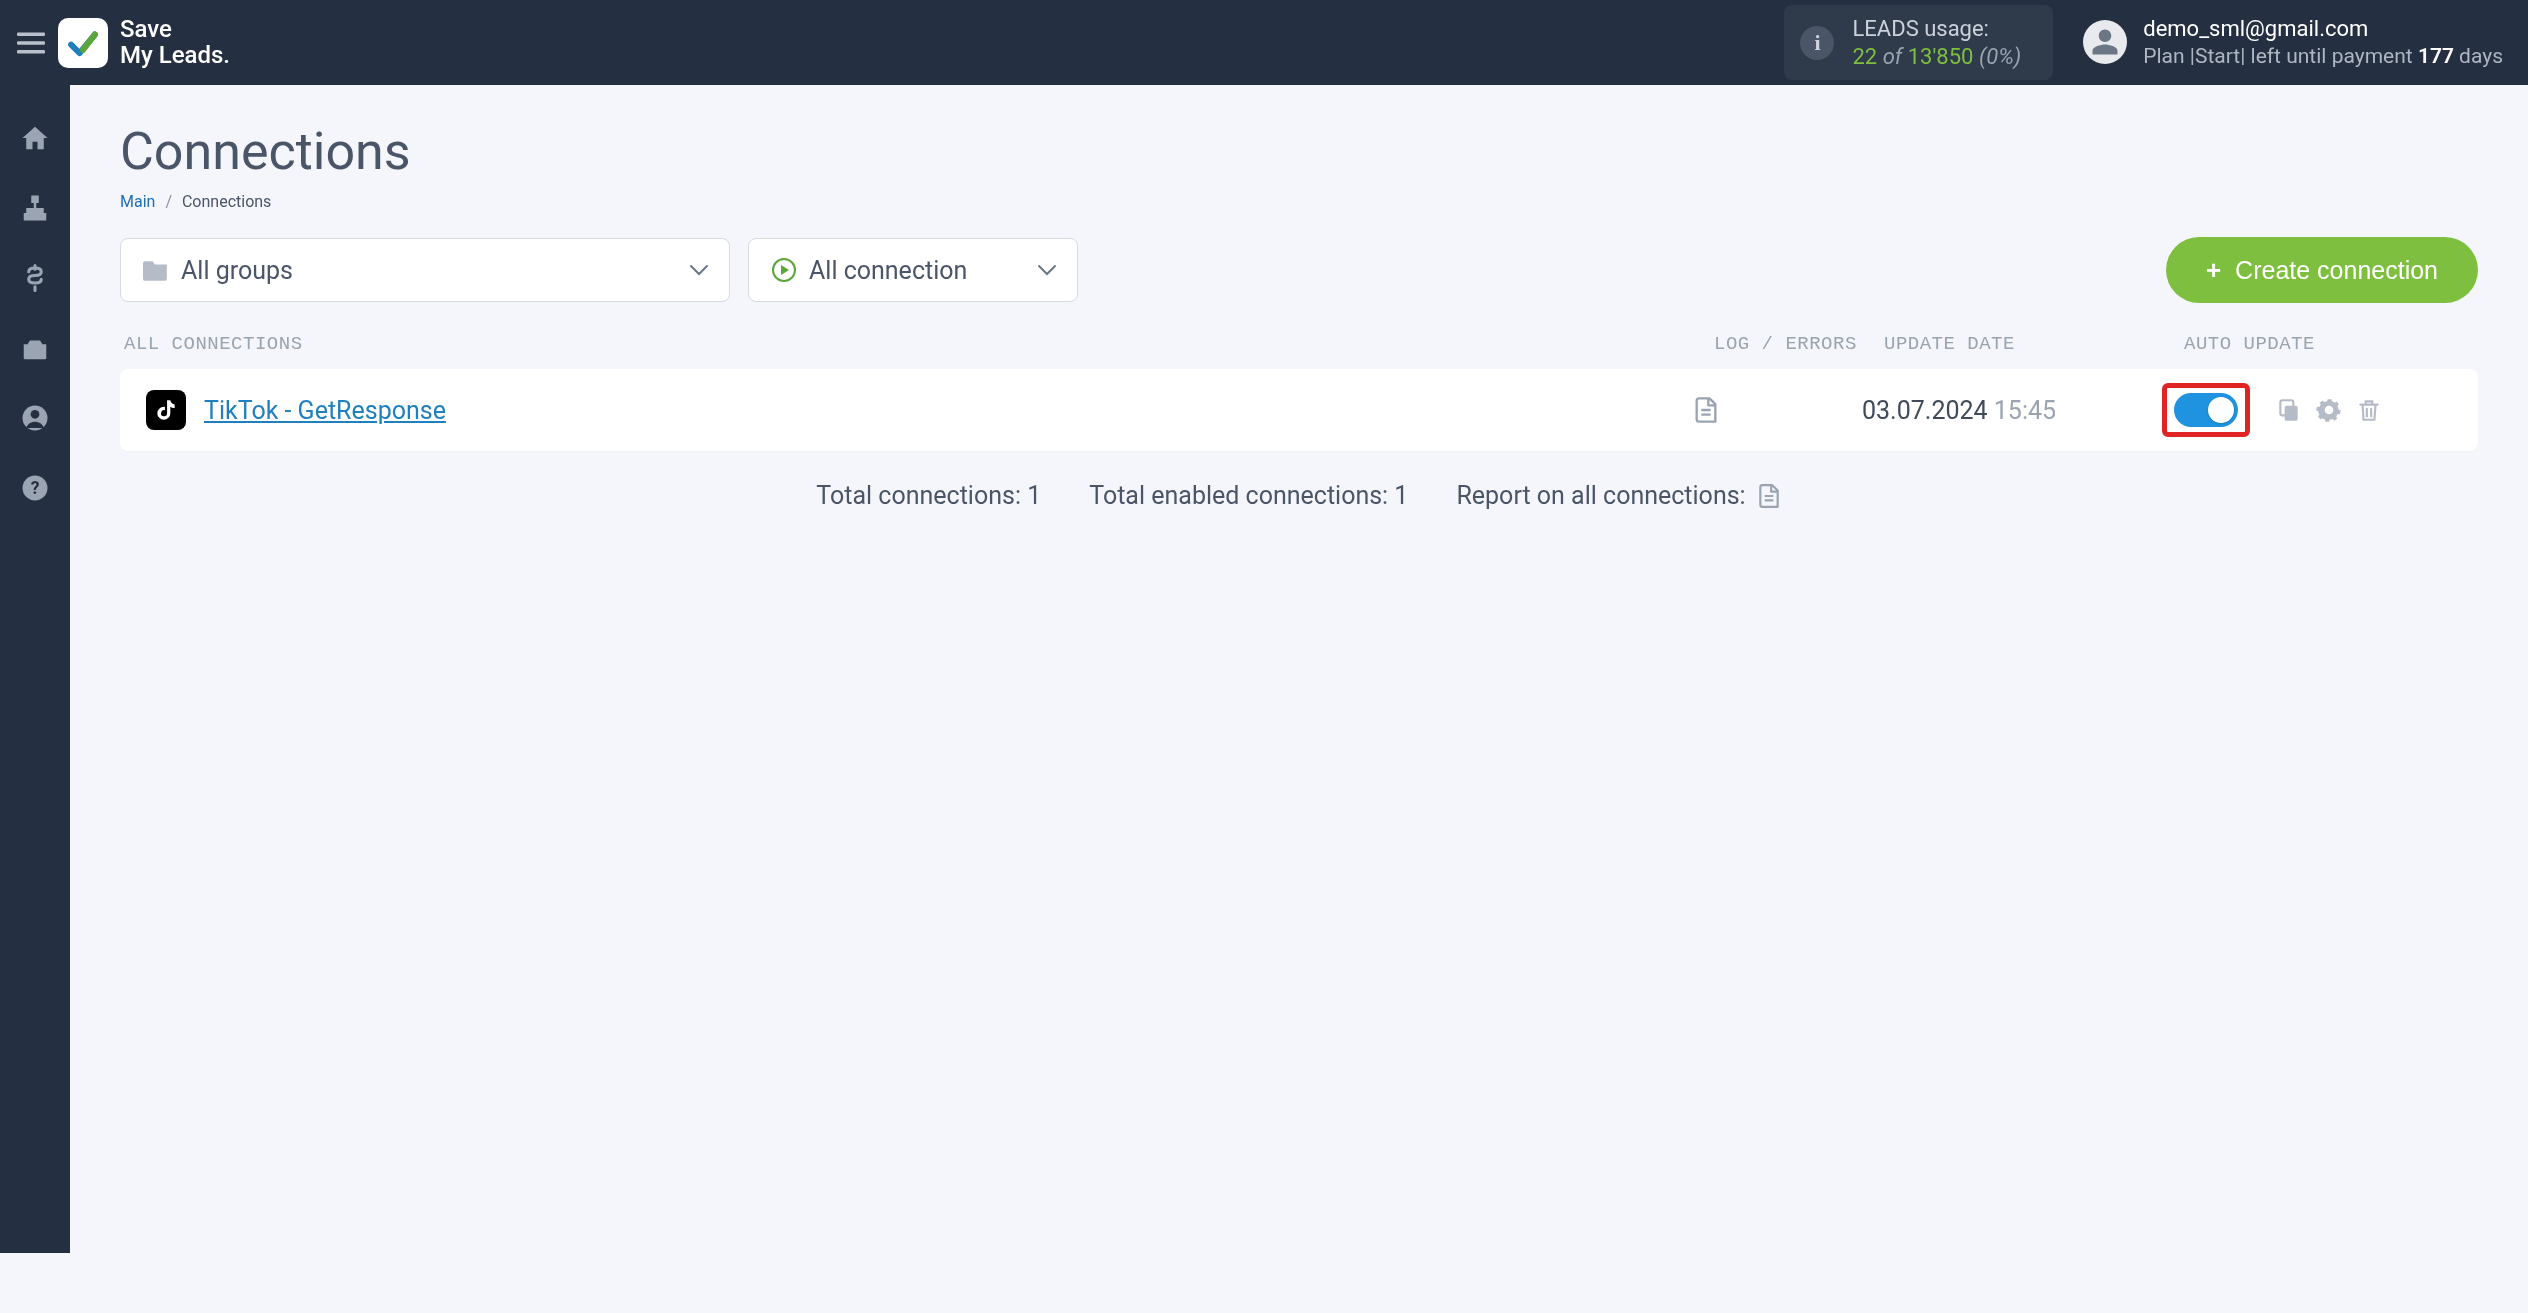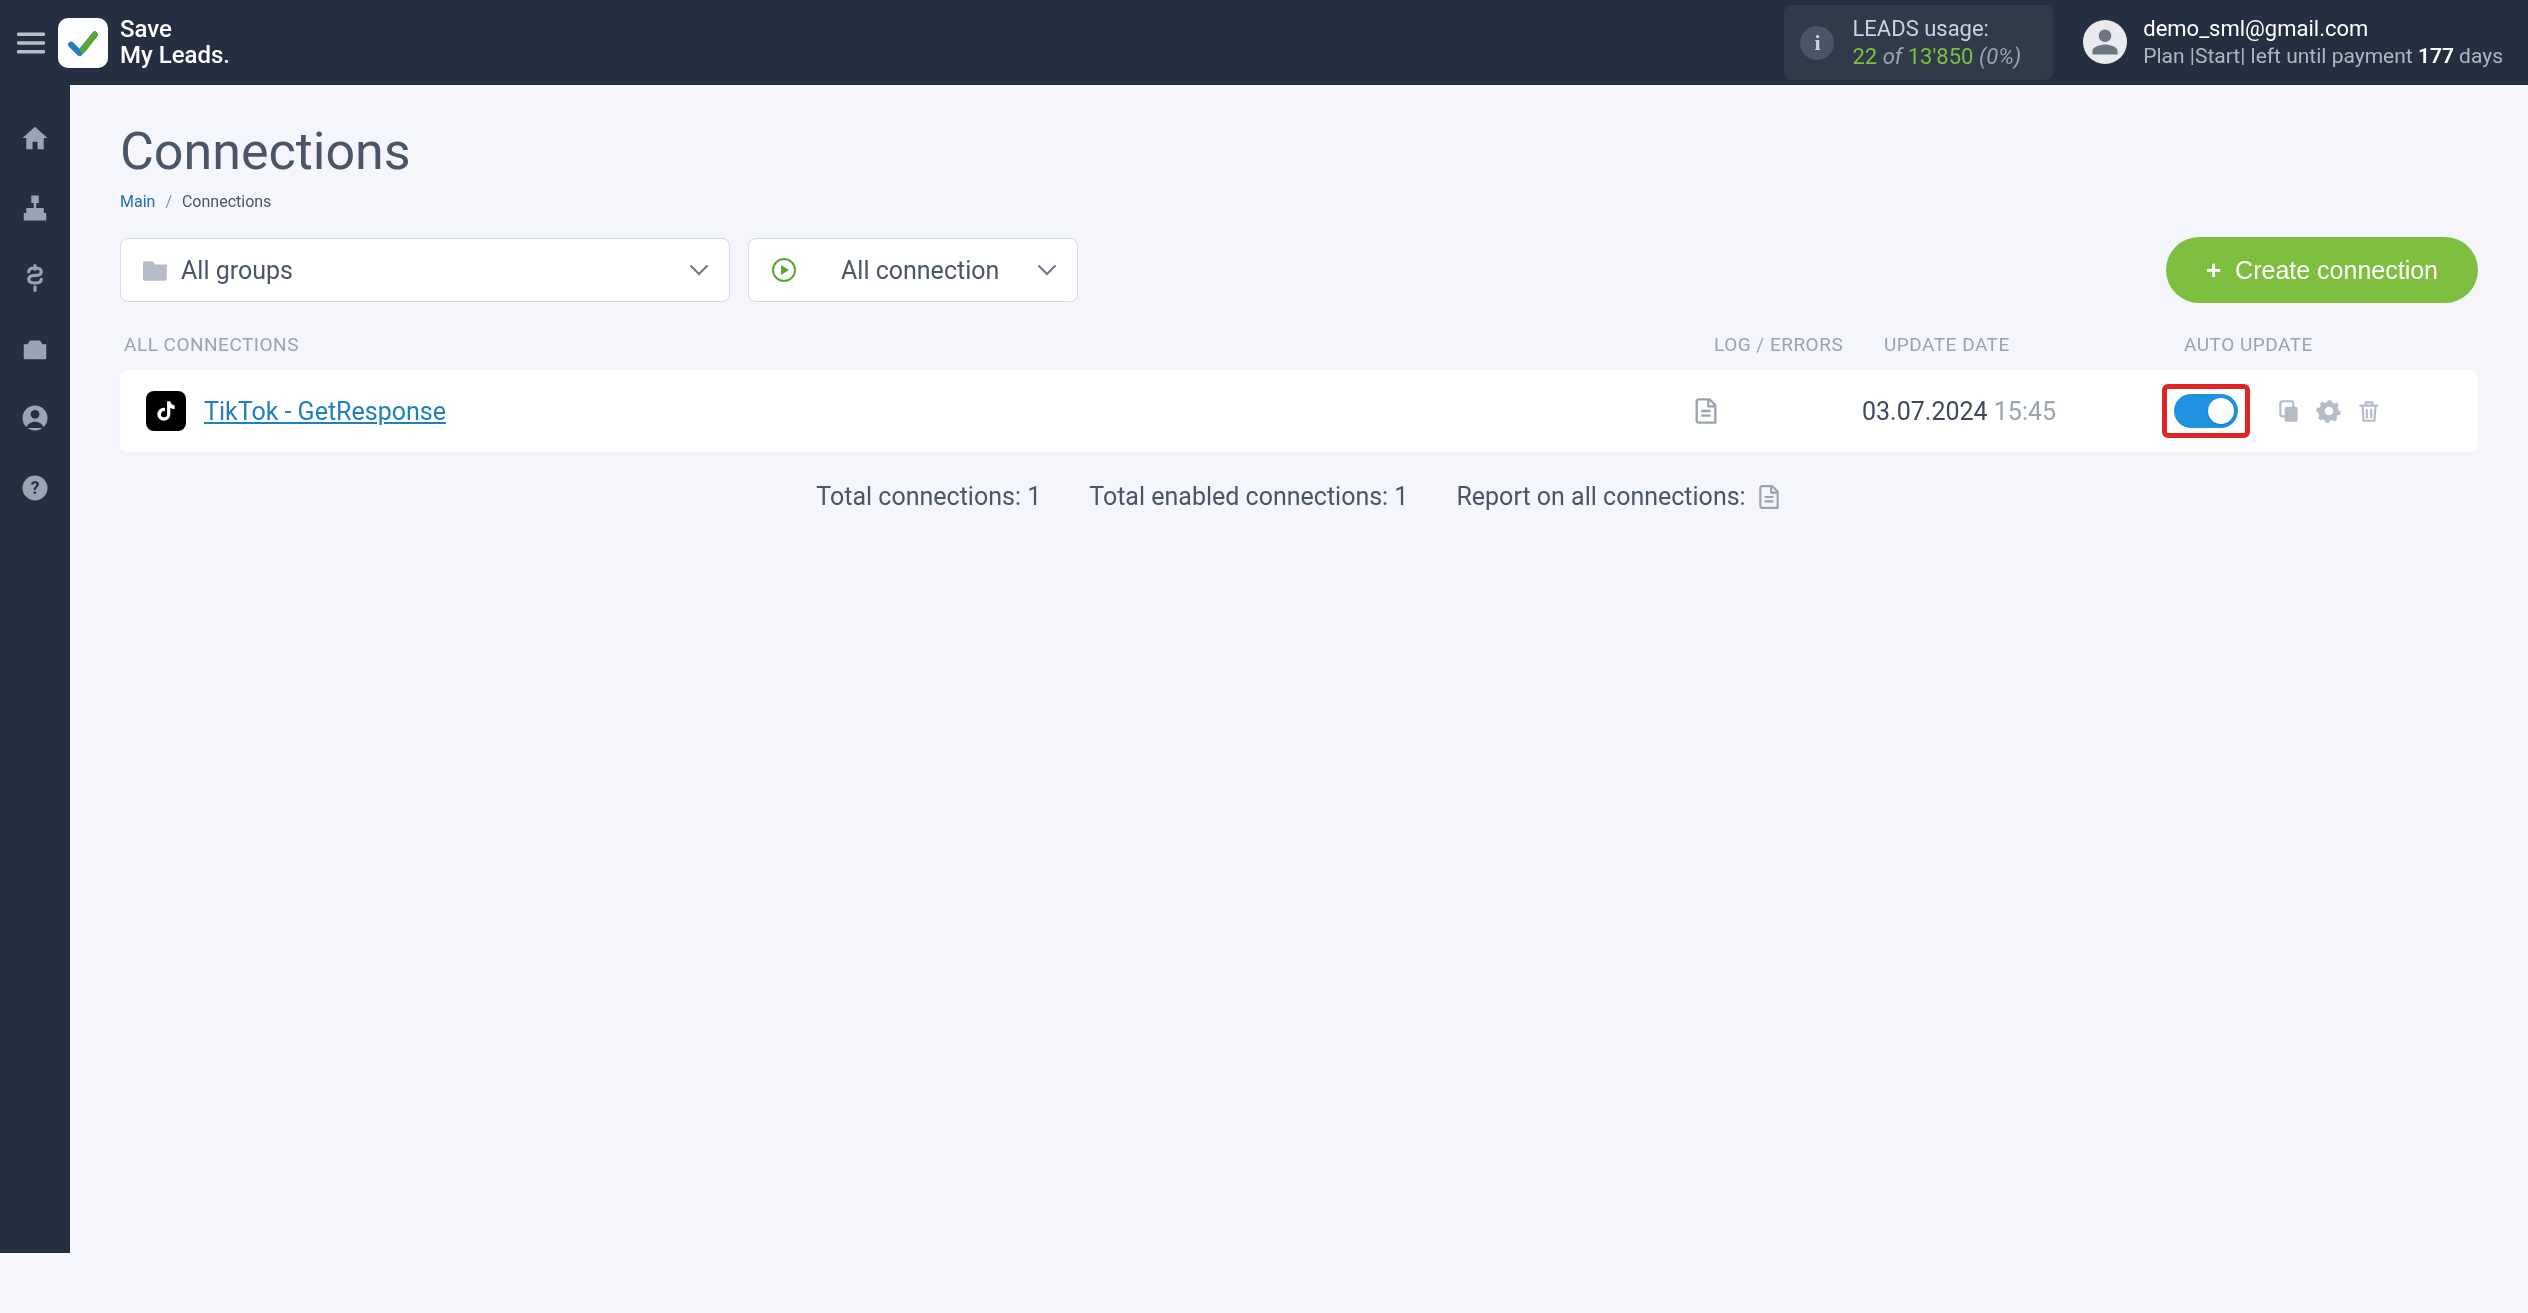--- a/index.html
+++ b/index.html
@@ -38,31 +38,31 @@
 
 .main { flex:1; background:#f4f6fb; padding: 36px 50px; overflow:auto; }
 .title { font-size: 52px; color:#4a5568; font-weight: 400; margin-bottom: 10px; }
 .breadcrumb { font-size: 16px; color:#4a5568; margin-bottom: 26px; }
 .breadcrumb a { color:#1f6fb2; text-decoration:none; }
 .breadcrumb .sep { color: #8a93a2; padding: 0 6px; }
 
 .filters { display:flex; gap: 18px; align-items:center; margin-bottom: 20px; }
 .select { height: 64px; border: 1px solid #d5dbe3; border-radius: 8px; background:#fff; display:flex; align-items:center; padding: 0 22px; position:relative; cursor:pointer; }
 .select.groups { width: 610px; }
-.select.status { width: 330px; gap: 32px; }
+.select.status { width: 330px; }
 .select .ic { margin-right: 12px; display:flex; align-items:center; }
 .select .label { font-size: 25px; color:#4a5568; }
 .select .chev { position:absolute; right: 20px; color:#6b7785; }
 .search { width: 300px; height:64px; border:1px solid #d5dbe3; border-radius:8px; background:#fff; padding: 0 22px; font-size: 25px; color:#4a5568; outline:none; }
 .search::placeholder { color:#9aa3b0; }
 .filters .grow { flex:1; }
 .create-btn { height: 66px; background:#7fbf3f; color:#fff; border:none; border-radius: 33px; padding: 0 40px; font-size: 25px; display:flex; align-items:center; gap: 14px; cursor:pointer; }
 .create-btn .plus { font-size: 26px; font-weight:600; }
 
-.col-head { display:flex; align-items:center; font-size: 19px; letter-spacing: 0.5px; color:#9aa3b0; text-transform: uppercase; padding: 10px 4px 14px 4px; }
+.col-head { display:flex; align-items:center; font-size: 19px; letter-spacing: 0.5px; color:#9aa3b0; text-transform: uppercase; padding: 10px 4px 14px 4px; font-family: Liberation Mono, monospace; }
 .col-head .c1 { flex:1; }
 .col-head .c-log { width: 170px; }
 .col-head .c-date { width: 300px; }
 .col-head .c-auto { width: 290px; }
 
 .row { background:#fff; border-radius: 8px; height: 82px; display:flex; align-items:center; padding: 0 26px; box-shadow: 0 1px 2px rgba(0,0,0,0.02); }
 .row .app-ic { width: 40px; height:40px; border-radius:8px; overflow:hidden; margin-right: 18px; display:flex; align-items:center; justify-content:center; }
 .row .conn-name { color:#1f7fbf; font-size: 25px; }
 .row .c1 { flex:1; display:flex; align-items:center; }
 .row .c-log { width: 170px; display:flex; align-items:center; }

